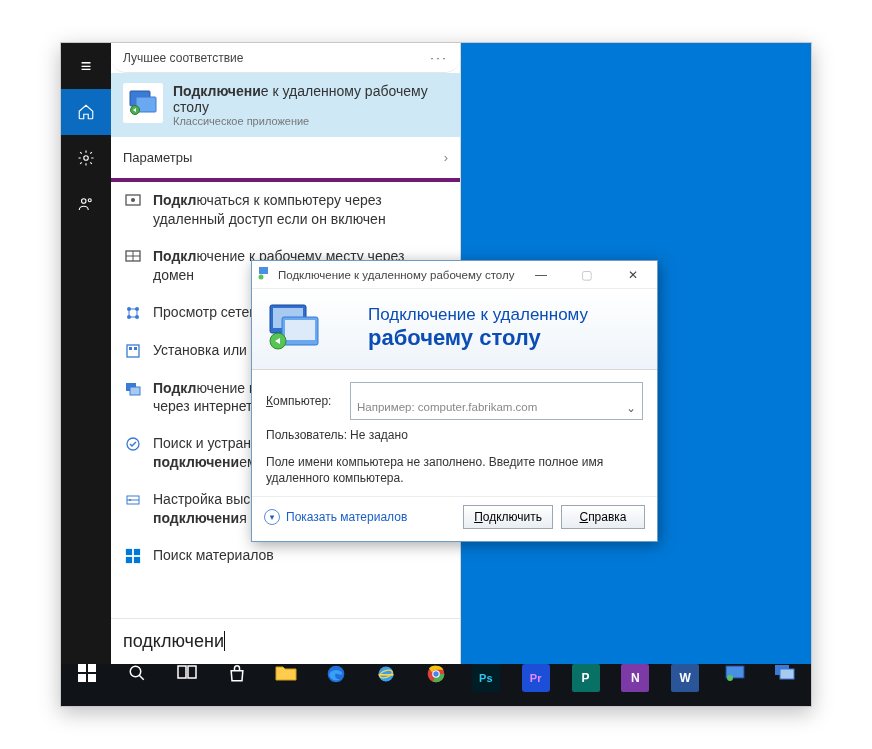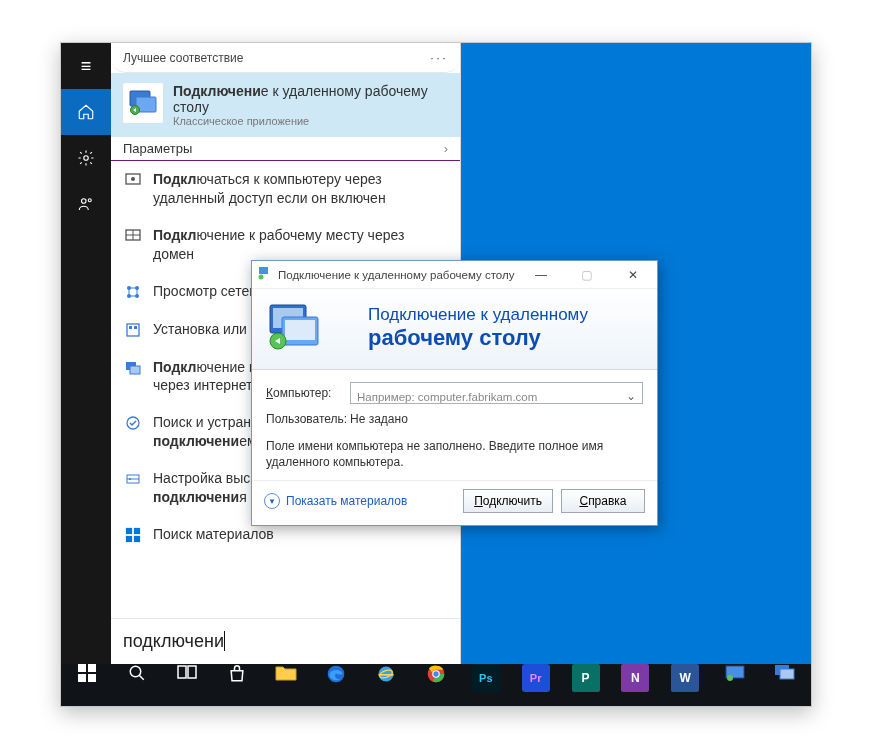--- a/index.html
+++ b/index.html
@@ -14,21 +14,21 @@
 .rail svg { width: 18px; height: 18px; fill: none; stroke: #fff; stroke-width: 1.5; }
 
 
 .search-panel { position: absolute; left: 50px; top: 0; width: 350px; bottom: 42px; background: #fff; border-right: 1px solid #d8d8d8; display: flex; flex-direction: column; }
 .best-header { display: flex; align-items: center; justify-content: space-between; padding: 0 12px; height: 30px; font-size: 12px; color: #444; border-bottom: 1px solid #e6e6e6; border-radius: 15px; }
 .best-item { background: #cfe8f6; padding: 10px 12px; display: flex; gap: 10px; }
 .best-icon { width: 40px; height: 40px; background: #fff; border-radius: 2px; display: flex; align-items: center; justify-content: center; font-size: 22px; }
 .best-text { flex: 1; }
 .best-title { font-size: 14px; color: #333; }
 .best-sub { font-size: 11px; color: #777; }
-.params-header { display: flex; align-items: center; justify-content: space-between; padding: 0 12px; height: 24px; font-size: 13px; color: #333; border-bottom: 1px solid #701a75; }
+.params-header { display: flex; align-items: center; justify-content: space-between; padding: 0 12px; height: 45px; font-size: 13px; color: #333; border-bottom: 4px solid #701a75; }
 .results-list { flex: 1; overflow: hidden; }
 .result-item { display: flex; align-items: flex-start; gap: 10px; padding: 9px 12px; font-size: 14px; color: #333; line-height: 1.35; }
 .result-item .ricon { width: 20px; height: 20px; flex-shrink: 0; display: flex; align-items: center; justify-content: center; }
 .result-item .rtxt { flex: 1; }
 .result-item .rtxt b { font-weight: 600; }
 .search-input-row { height: 46px; border-top: 1px solid #e6e6e6; display: flex; align-items: center; padding: 0 12px; }
 .search-input { border: none; outline: none; font-size: 18px; width: 100%; color: #222; background: transparent; }
 .search-caret { border-right: 1.5px solid #111; height: 22px; animation: blink 1s step-end infinite; }
 @keyframes blink { 50% { opacity: 0; } }
 
@@ -46,21 +46,21 @@
 .dlg-title { flex: 1; font-size: 11.5px; color: #444; }
 .dlg-ctl { width: 40px; height: 24px; display: flex; align-items: center; justify-content: center; color: #444; font-size: 12px; }
 .dlg-banner { background: linear-gradient(#fff, #eef4fa); padding: 12px 14px 14px; display: flex; gap: 12px; align-items: center; border-bottom: 1px solid #d8d8d8; }
 .dlg-banner-icon { width: 54px; height: 54px; display: flex; align-items: center; justify-content: center; }
 .dlg-banner-text { line-height: 1.2; margin-left: 36px; }
 .dlg-banner-line1 { color: #0a4db4; font-size: 17px; }
 .dlg-banner-line2 { color: #0a4db4; font-size: 22px; font-weight: 600; }
 .dlg-body { padding: 12px 14px 10px; font-size: 12px; color: #333; display: grid; grid-template-columns: 84px 1fr; row-gap: 8px; align-items: center; }
 .dlg-body label { text-decoration: underline dotted transparent; }
 .dlg-body .underline-ch { text-decoration: underline; }
-.combo { display: flex; align-items: flex-end; border: 1px solid #a5b2c0; height: 22px; padding: 0 6px; font-size: 11.5px; color: #888; justify-content: space-between; }
+.combo { display: flex; align-items: flex-start; border: 1px solid #a5b2c0; height: 22px; padding: 18px 6px; font-size: 11.5px; color: #888; justify-content: space-between; }
 .dlg-note { grid-column: 1 / -1; color: #333; font-size: 12px; line-height: 1.35; margin-top: 4px; }
 .dlg-footer { display: flex; align-items: center; justify-content: space-between; padding: 8px 12px 12px; border-top: 1px solid #eee; }
 .show-opts { display: flex; align-items: center; gap: 6px; color: #1a5fc7; font-size: 12px; }
 .show-opts .circ { width: 16px; height: 16px; border: 1px solid #5a8bd6; border-radius: 50%; display: flex; align-items: center; justify-content: center; font-size: 9px; color: #1a5fc7; }
 .dlg-btns { display: flex; gap: 8px; }
 .winbtn { min-width: 84px; height: 24px; border: 1px solid #9aa7b5; background: linear-gradient(#fff,#e9eef4); font-size: 12px; text-align: center; line-height: 22px; padding: 0 10px; }
 .winbtn .u { text-decoration: underline; }
 .gear-icon { width: 18px; height: 18px; }
 </style>
 </head>

